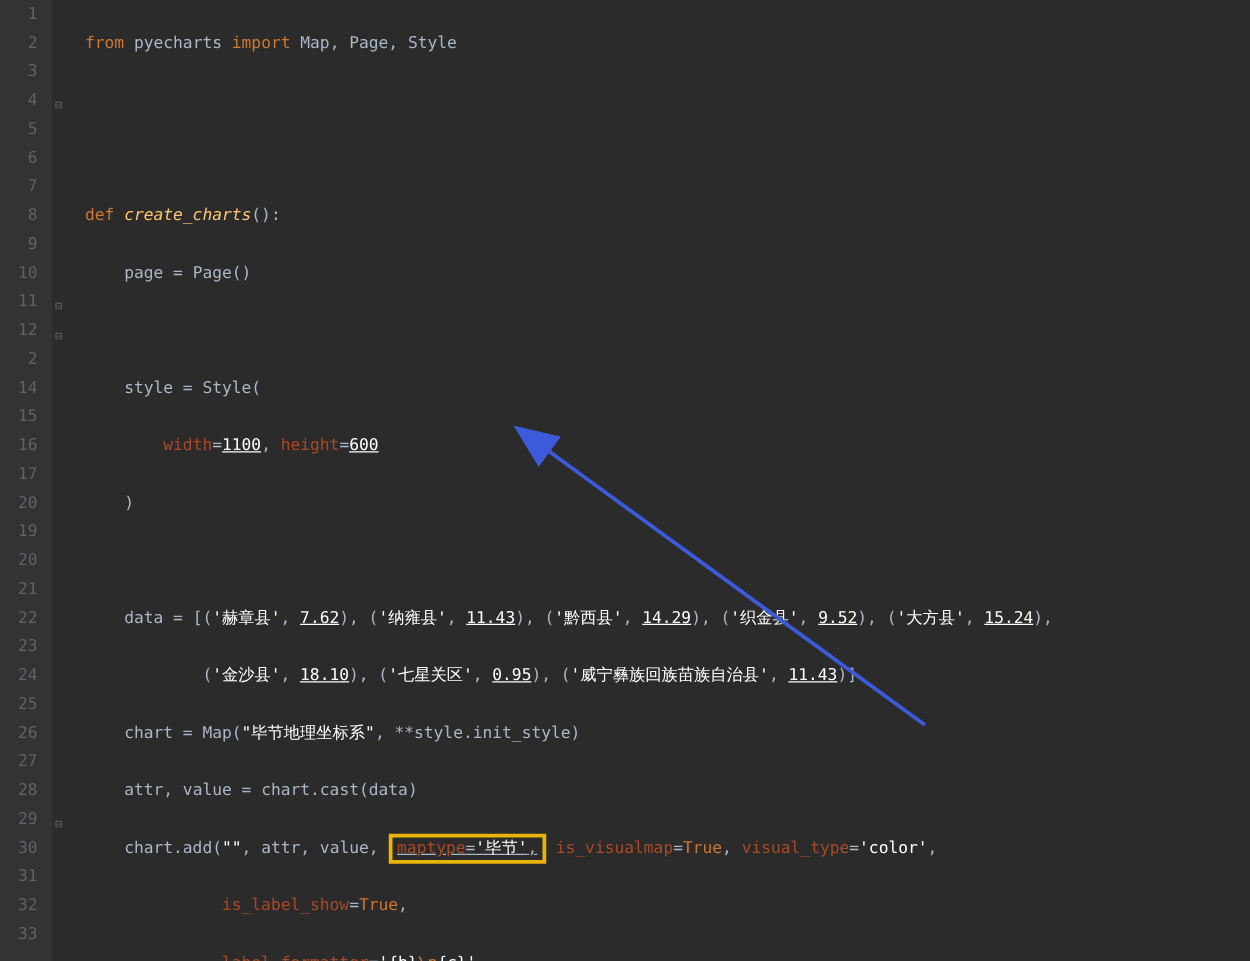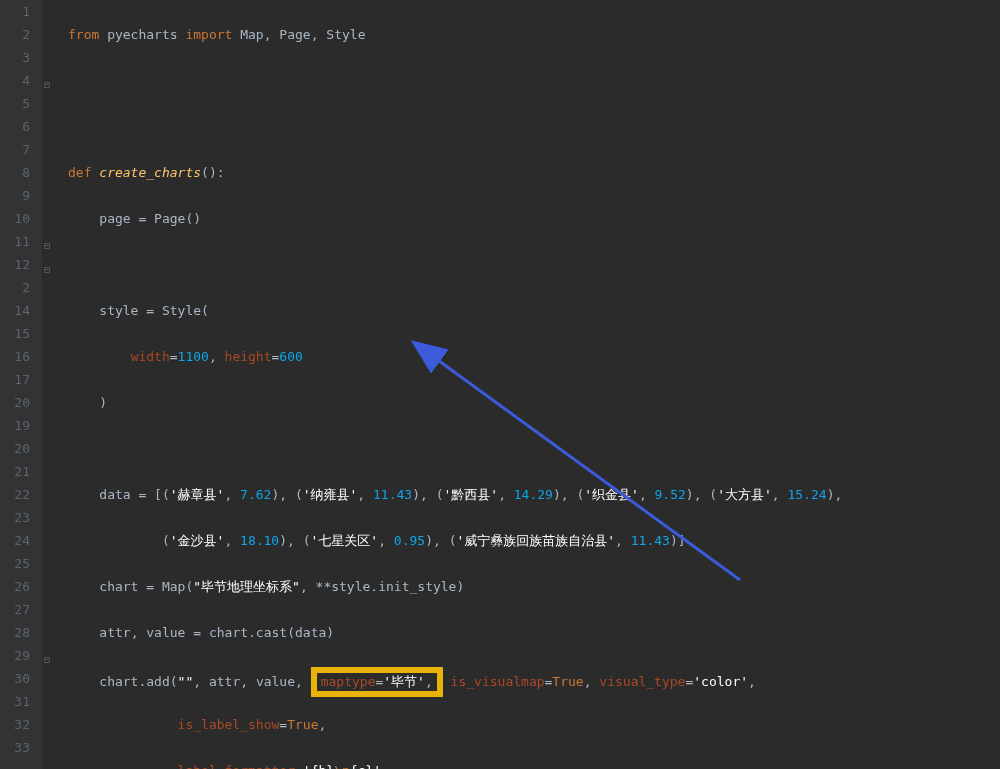--- a/index.html
+++ b/index.html
@@ -46,28 +46,29 @@
   padding-left: 6px;
   white-space: pre;
   color: #a9b7c6;
   flex: 1;
 }
 .code-line { height: 23px; }
 .kw { color: #cc7832; }
 .fn { color: #ffc66d; font-style: italic; }
 .str { color: #ffffff; }
 .esc { color: #cc7832; }
-.num { color: #0ea5e9; }
+.num { color: #ffffff; text-decoration: underline; }
 .param { color: #aa4926; }
 .op { color: #a9b7c6; }
 .box {
-  border: 6px solid #eab308;
+  border: 3px solid #eab308;
   padding: 0 4px;
   display: inline-block;
   line-height: 18px;
+  text-decoration: underline;
 }
 .arrow-svg {
   position: absolute;
   left: 0;
   top: 0;
   pointer-events: none;
 }
 </style>
 </head>
 <body>

